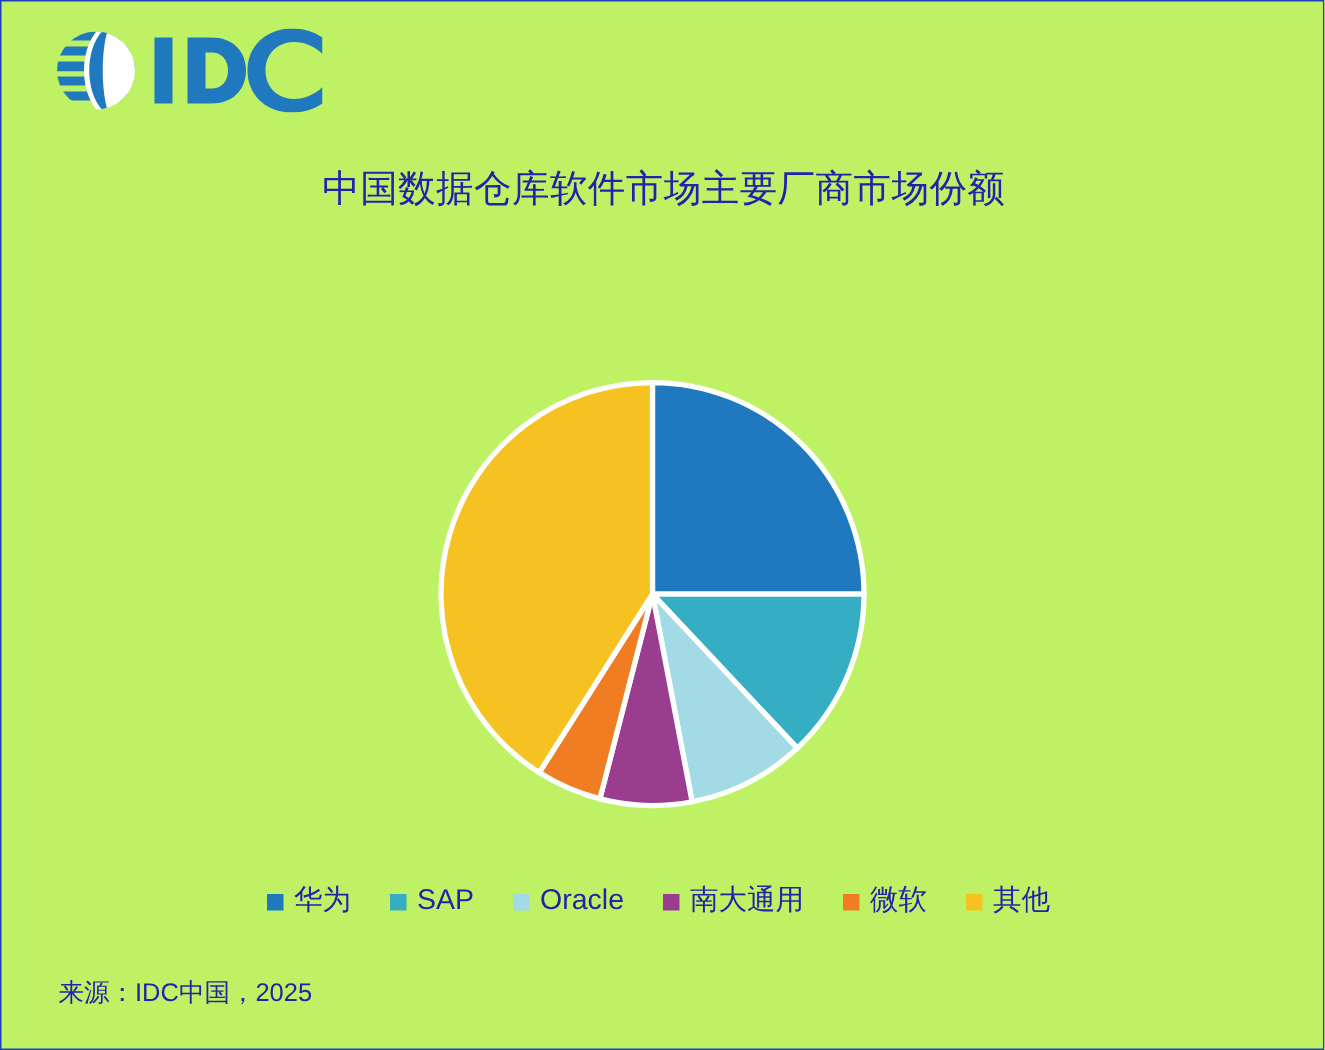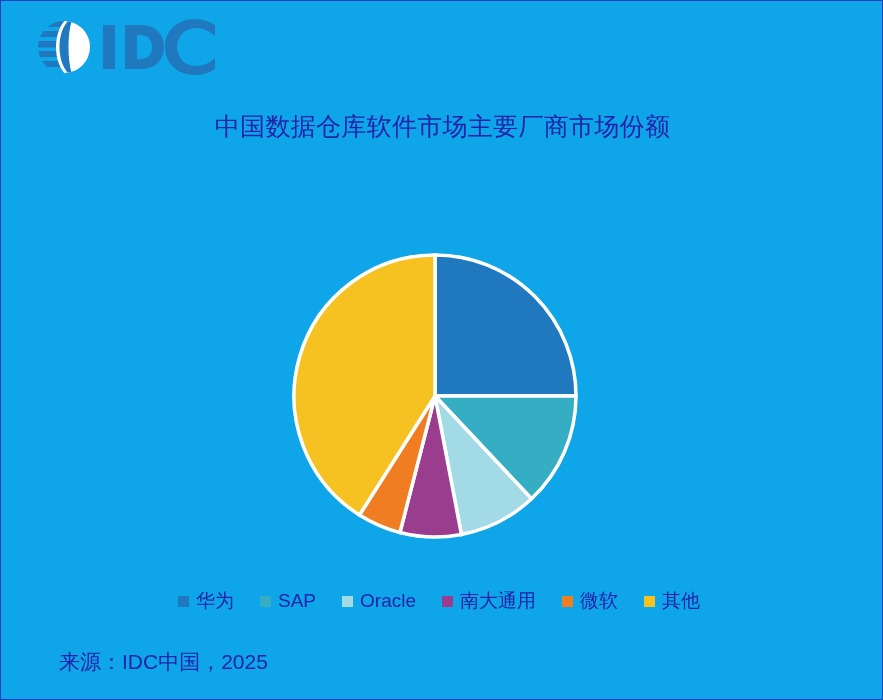--- a/index.html
+++ b/index.html
@@ -13,21 +13,21 @@
     background: #ffffff;
     font-family: "Liberation Sans", sans-serif;
     overflow: hidden;
     position: relative;
   }
   #slide {
     position: absolute;
     left: 0; top: 0;
     width: 883px;
     height: 700px;
-    background: #0ea5e9;
+    background: #bef264;
     box-sizing: border-box;
     border: 1px solid #1f3fbf;
   }
 
   
   #logo {
     position: absolute;
     left: 36px;
     top: 18px;
     width: 178px;
@@ -88,23 +88,22 @@
     font-size: 19px;
     line-height: 22px;
   }
 
   
   #source {
     position: absolute;
     left: 38px;
     top: 650px;
     color: #2222aa;
-    font-size: 21px;
+    font-size: 17px;
     line-height: 22px;
-    margin-left: 20px;
   }
 </style>
 </head>
 <body>
 
 <div id="slide">
 
   <div id="logo">
     <svg width="178" height="56" viewBox="0 0 178 56" xmlns="http://www.w3.org/2000/svg">
       <defs>

